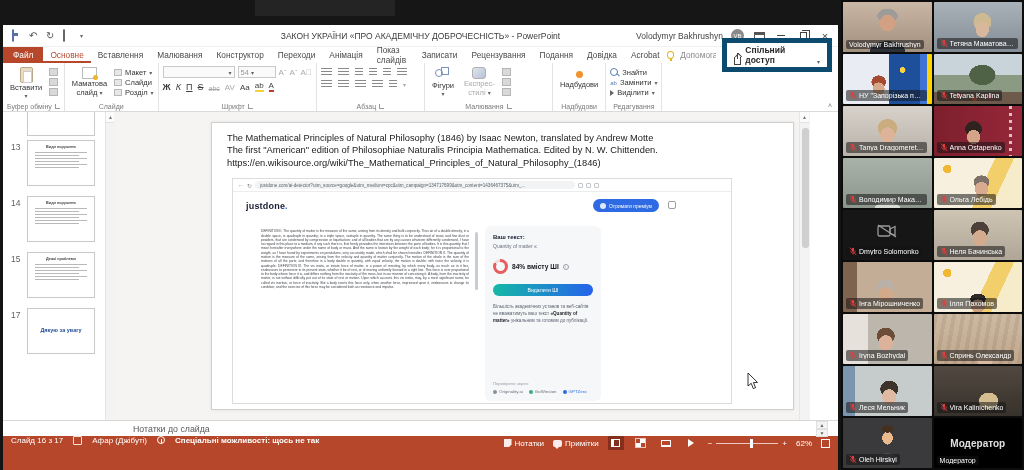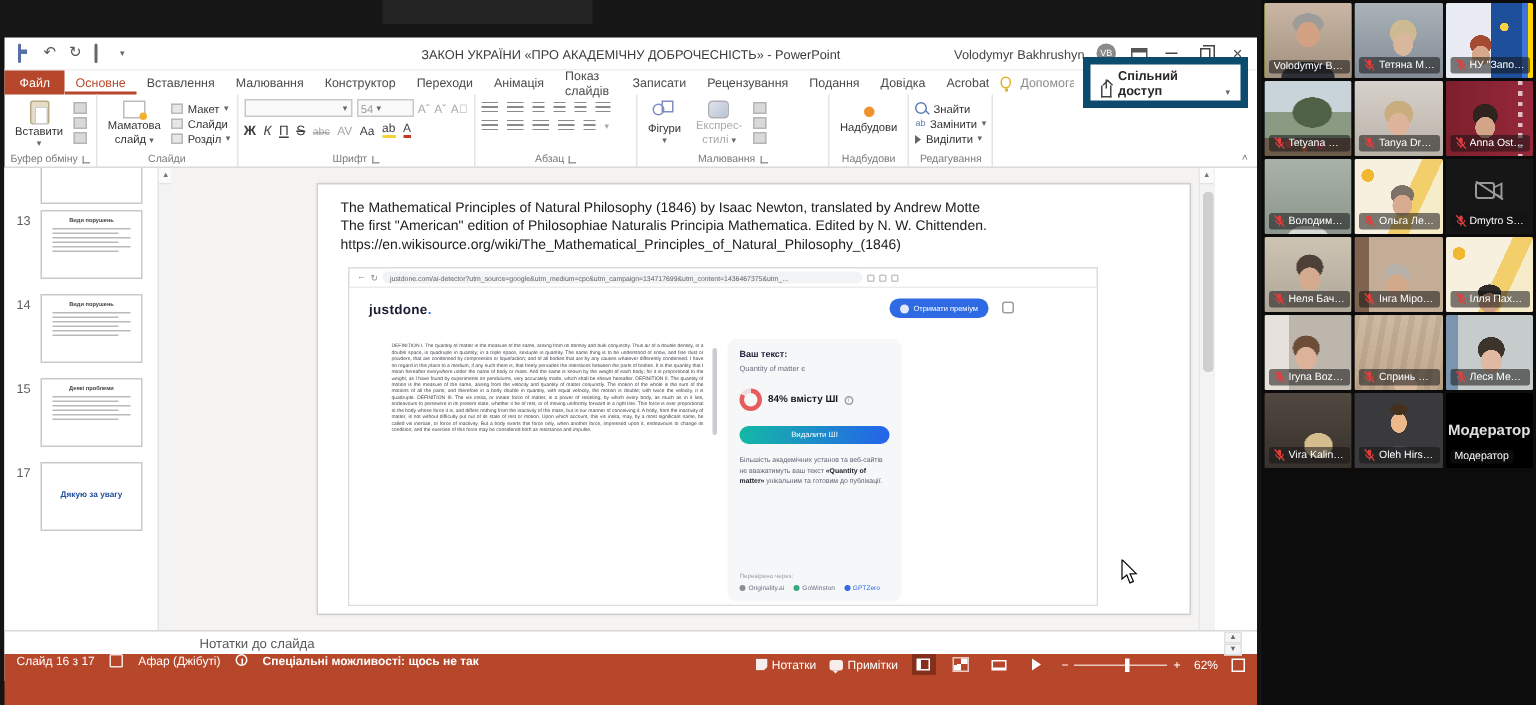--- a/index.html
+++ b/index.html
@@ -173,21 +173,21 @@
   .v-grid{width:9px;height:8px;background:conic-gradient(#fff 0 25%,transparent 0 50%,#fff 0 75%,transparent 0);outline:1px solid rgba(255,255,255,.7)}
   .v-read{width:10px;height:7px;border:1px solid #fff;border-bottom:2px solid #fff}
   .v-show{width:0;height:0;border-left:6px solid #fff;border-top:4px solid transparent;border-bottom:4px solid transparent}
   .zoomer{display:flex;align-items:center;gap:4px}
   .ztrack{width:62px;height:1px;background:rgba(255,255,255,.7);position:relative}
   .zthumb{position:absolute;left:34px;top:-4px;width:3px;height:9px;background:#fff}
   .fit-ic{width:9px;height:9px;border:1px solid #fff;position:relative}
 
   
   #people{position:absolute;left:841px;top:0;width:183px;height:470px;background:#0c0c0c;
-    display:grid;grid-template-columns:1fr 1fr 1fr;grid-auto-rows:50px;gap:2px;padding:2px;overflow:hidden}
+    display:grid;grid-template-columns:1fr 1fr;grid-auto-rows:50px;gap:2px;padding:2px;overflow:hidden}
   .tile{position:relative;overflow:hidden;border-radius:1px;background:#222}
   .tile .ph{position:absolute;inset:0}
   .tile.active{outline:2px solid #c7d93f;outline-offset:-2px}
   .plabel{position:absolute;left:3px;bottom:3px;display:flex;align-items:center;gap:2px;max-width:92%;
     background:rgba(20,20,20,.55);border-radius:2px;padding:1px 3px}
   .pname{color:#fff;font-size:7px;white-space:nowrap;overflow:hidden;text-overflow:ellipsis}
   .mic{flex:none}
   .center-label{position:absolute;inset:0;display:flex;align-items:center;justify-content:center;
     color:#e0e0e0;font-weight:bold;font-size:10px}
   .cam-off{position:absolute;left:50%;top:42%;transform:translate(-50%,-50%)}

